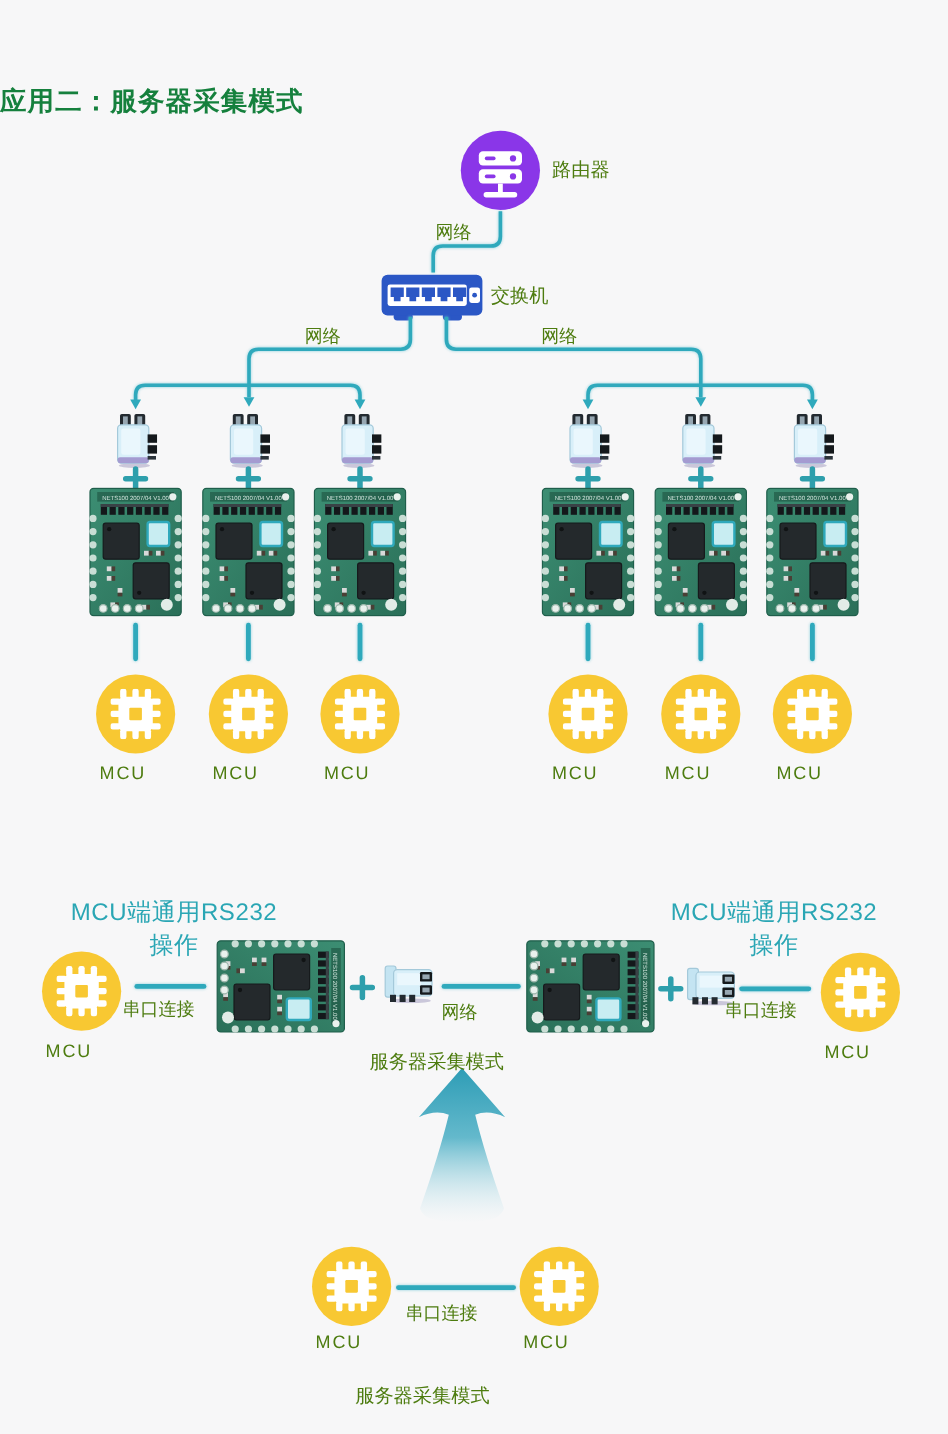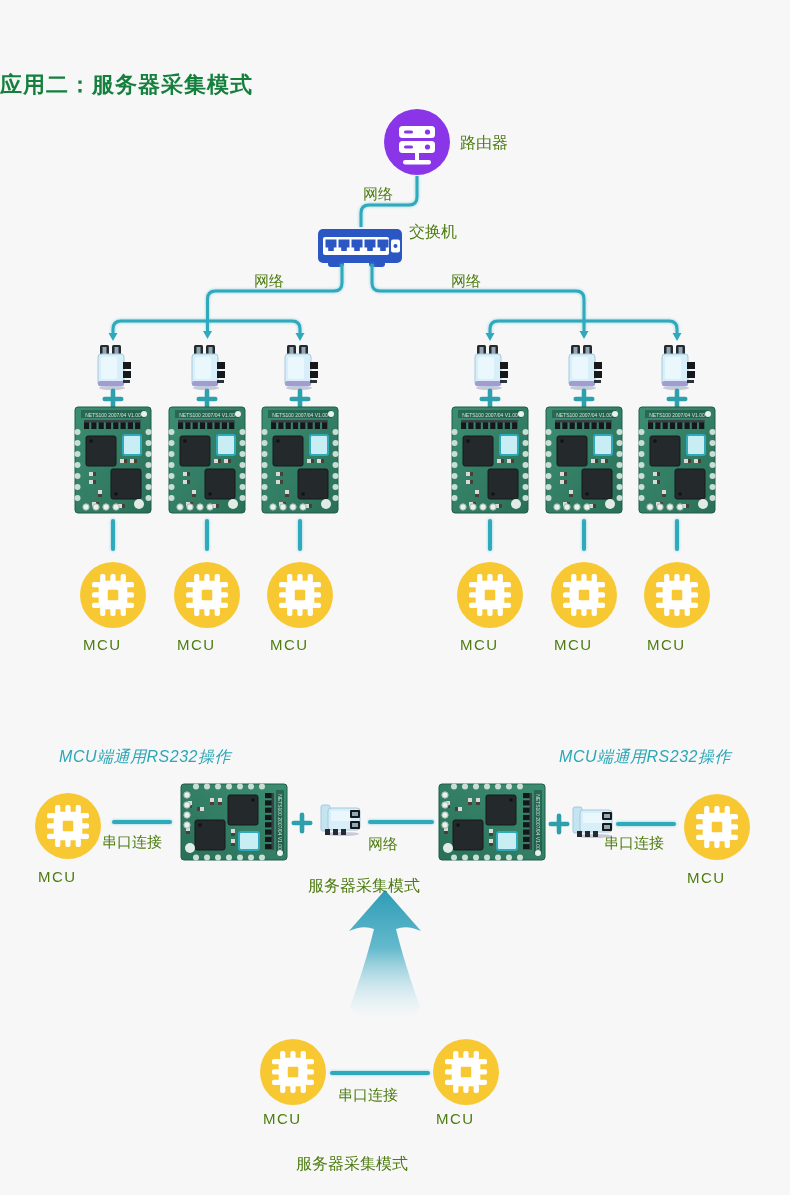--- a/index.html
+++ b/index.html
@@ -4,21 +4,21 @@
 <style>
   html,body{margin:0;padding:0;background:#fff;}
   .stage{position:relative;width:790px;height:1195px;background:#f7f7f8;
          font-family:"Liberation Sans","DejaVu Sans",sans-serif;overflow:hidden;}
   .title{position:absolute;left:0;top:26px;width:100%;text-align:left;
          font-size:22px;font-weight:bold;color:#15803d;letter-spacing:1px;margin-top:44px;}
   .lbl{position:absolute;color:#4d7c0f;font-size:15px;line-height:1.25;}
   .center{text-align:left;}
   .mcu{letter-spacing:1.5px;}
   .big{font-size:16px;}
-  .teal-lbl{position:absolute;color:#2AA6B4;font-size:16px;text-align:center;letter-spacing:.5px;font-style:italic;}
+  .teal-lbl{position:absolute;color:#2AA6B4;font-size:20px;text-align:center;letter-spacing:.5px;}
   svg.gfx{position:absolute;left:0;top:0;}
   .wires{filter:drop-shadow(0 0 1.5px rgba(110,198,214,.8));}
 </style>
 </head>
 <body>
 
 <div class="stage">
 
   <div class="title">应用二：服务器采集模式</div>
 
@@ -280,21 +280,21 @@
       <circle cx="293" cy="1072" r="33" fill="#F8C832"></circle>
       <use href="#chip-glyph" x="272" y="1051" width="42" height="42"></use>
       <line x1="332" y1="1073" x2="428" y2="1073" stroke="#2FA9BC" stroke-width="4" stroke-linecap="round" class="wires"></line>
       <circle cx="466" cy="1072" r="33" fill="#F8C832"></circle>
       <use href="#chip-glyph" x="445" y="1051" width="42" height="42"></use>
     </g>
   </svg>
 
   <div class="lbl big" style="left:460px;top:133px;">路由器</div>
   <div class="lbl center" style="left:363px;top:185px;width:48px;">网络</div>
-  <div class="lbl big" style="left:409px;top:222px;">交换机</div>
+  <div class="lbl big" style="left:409px;top:238px;">交换机</div>
   <div class="lbl center" style="left:254px;top:272px;width:48px;">网络</div>
   <div class="lbl center" style="left:451px;top:272px;width:48px;">网络</div>
 
   <div class="lbl center mcu" style="left:83px;top:636px;width:60px;">MCU</div>
   <div class="lbl center mcu" style="left:177px;top:636px;width:60px;">MCU</div>
   <div class="lbl center mcu" style="left:270px;top:636px;width:60px;">MCU</div>
   <div class="lbl center mcu" style="left:460px;top:636px;width:60px;">MCU</div>
   <div class="lbl center mcu" style="left:554px;top:636px;width:60px;">MCU</div>
   <div class="lbl center mcu" style="left:647px;top:636px;width:60px;">MCU</div>
 

